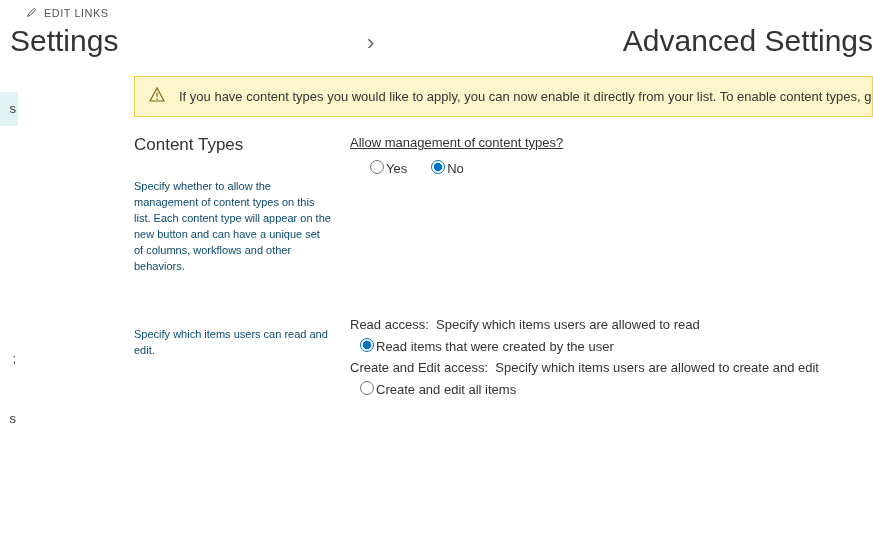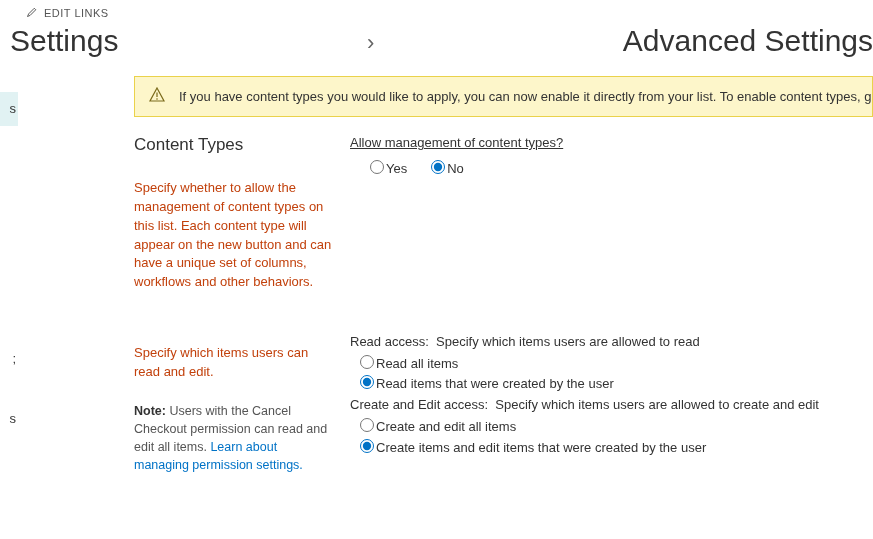--- a/index.html
+++ b/index.html
@@ -91,22 +91,22 @@
       flex-shrink: 0;
       padding-right: 18px;
     }
     .label-col h3 {
       margin: 0 0 6px 0;
       font-size: 17px;
       font-weight: 400;
       color: #333;
     }
     .label-col .desc {
-      font-size: 13px;
-      color: #c2410c;
+      font-size: 11px;
+      color: #0c4a6e;
       line-height: 1.45;
       margin-top: 24px;
     }
     .label-col .note {
       font-size: 12.5px;
       color: #555;
       line-height: 1.45;
       margin-top: 20px;
     }
     .label-col .note b { color: #333; }
@@ -201,46 +201,35 @@
             <input type="radio" name="ct" checked="" style="">
             <span>No</span>
           </label>
         </div>
       </div>
     </div>
 
     <div class="row">
       <div class="label-col">
         <div class="desc">Specify which items users can read and edit.</div>
-        <div class="note">
-          <b>Note:</b><span> Users with the Cancel Checkout permission can read and edit all items. </span><a href="#">Learn about managing permission settings.</a>
-        </div>
       </div>
       <div class="control-col">
         <div style="height:14px"></div>
         <div class="sub-label">
           <b>Read access:</b>&nbsp;&nbsp;<span>Specify which items users are allowed to read</span>
         </div>
-        <label class="radio-line">
-          <input type="radio" name="read" style="">
-          <span>Read all items</span>
-        </label>
         <label class="radio-line">
           <input type="radio" name="read" checked="" style="">
           <span>Read items that were created by the user</span>
         </label>
 
         <div class="sub-label" style="margin-top:4px">
           <b>Create and Edit access:</b>&nbsp;&nbsp;<span>Specify which items users are allowed to create and edit</span>
         </div>
         <label class="radio-line">
           <input type="radio" name="edit" style="">
           <span>Create and edit all items</span>
         </label>
-        <label class="radio-line" style="margin-left:0">
-          <input type="radio" name="edit" checked="" style="margin-left: 10px;">
-          <span>Create items and edit items that were created by the user</span>
-        </label>
       </div>
     </div>
 
   </div>
 </div>
 
 </body></html>

